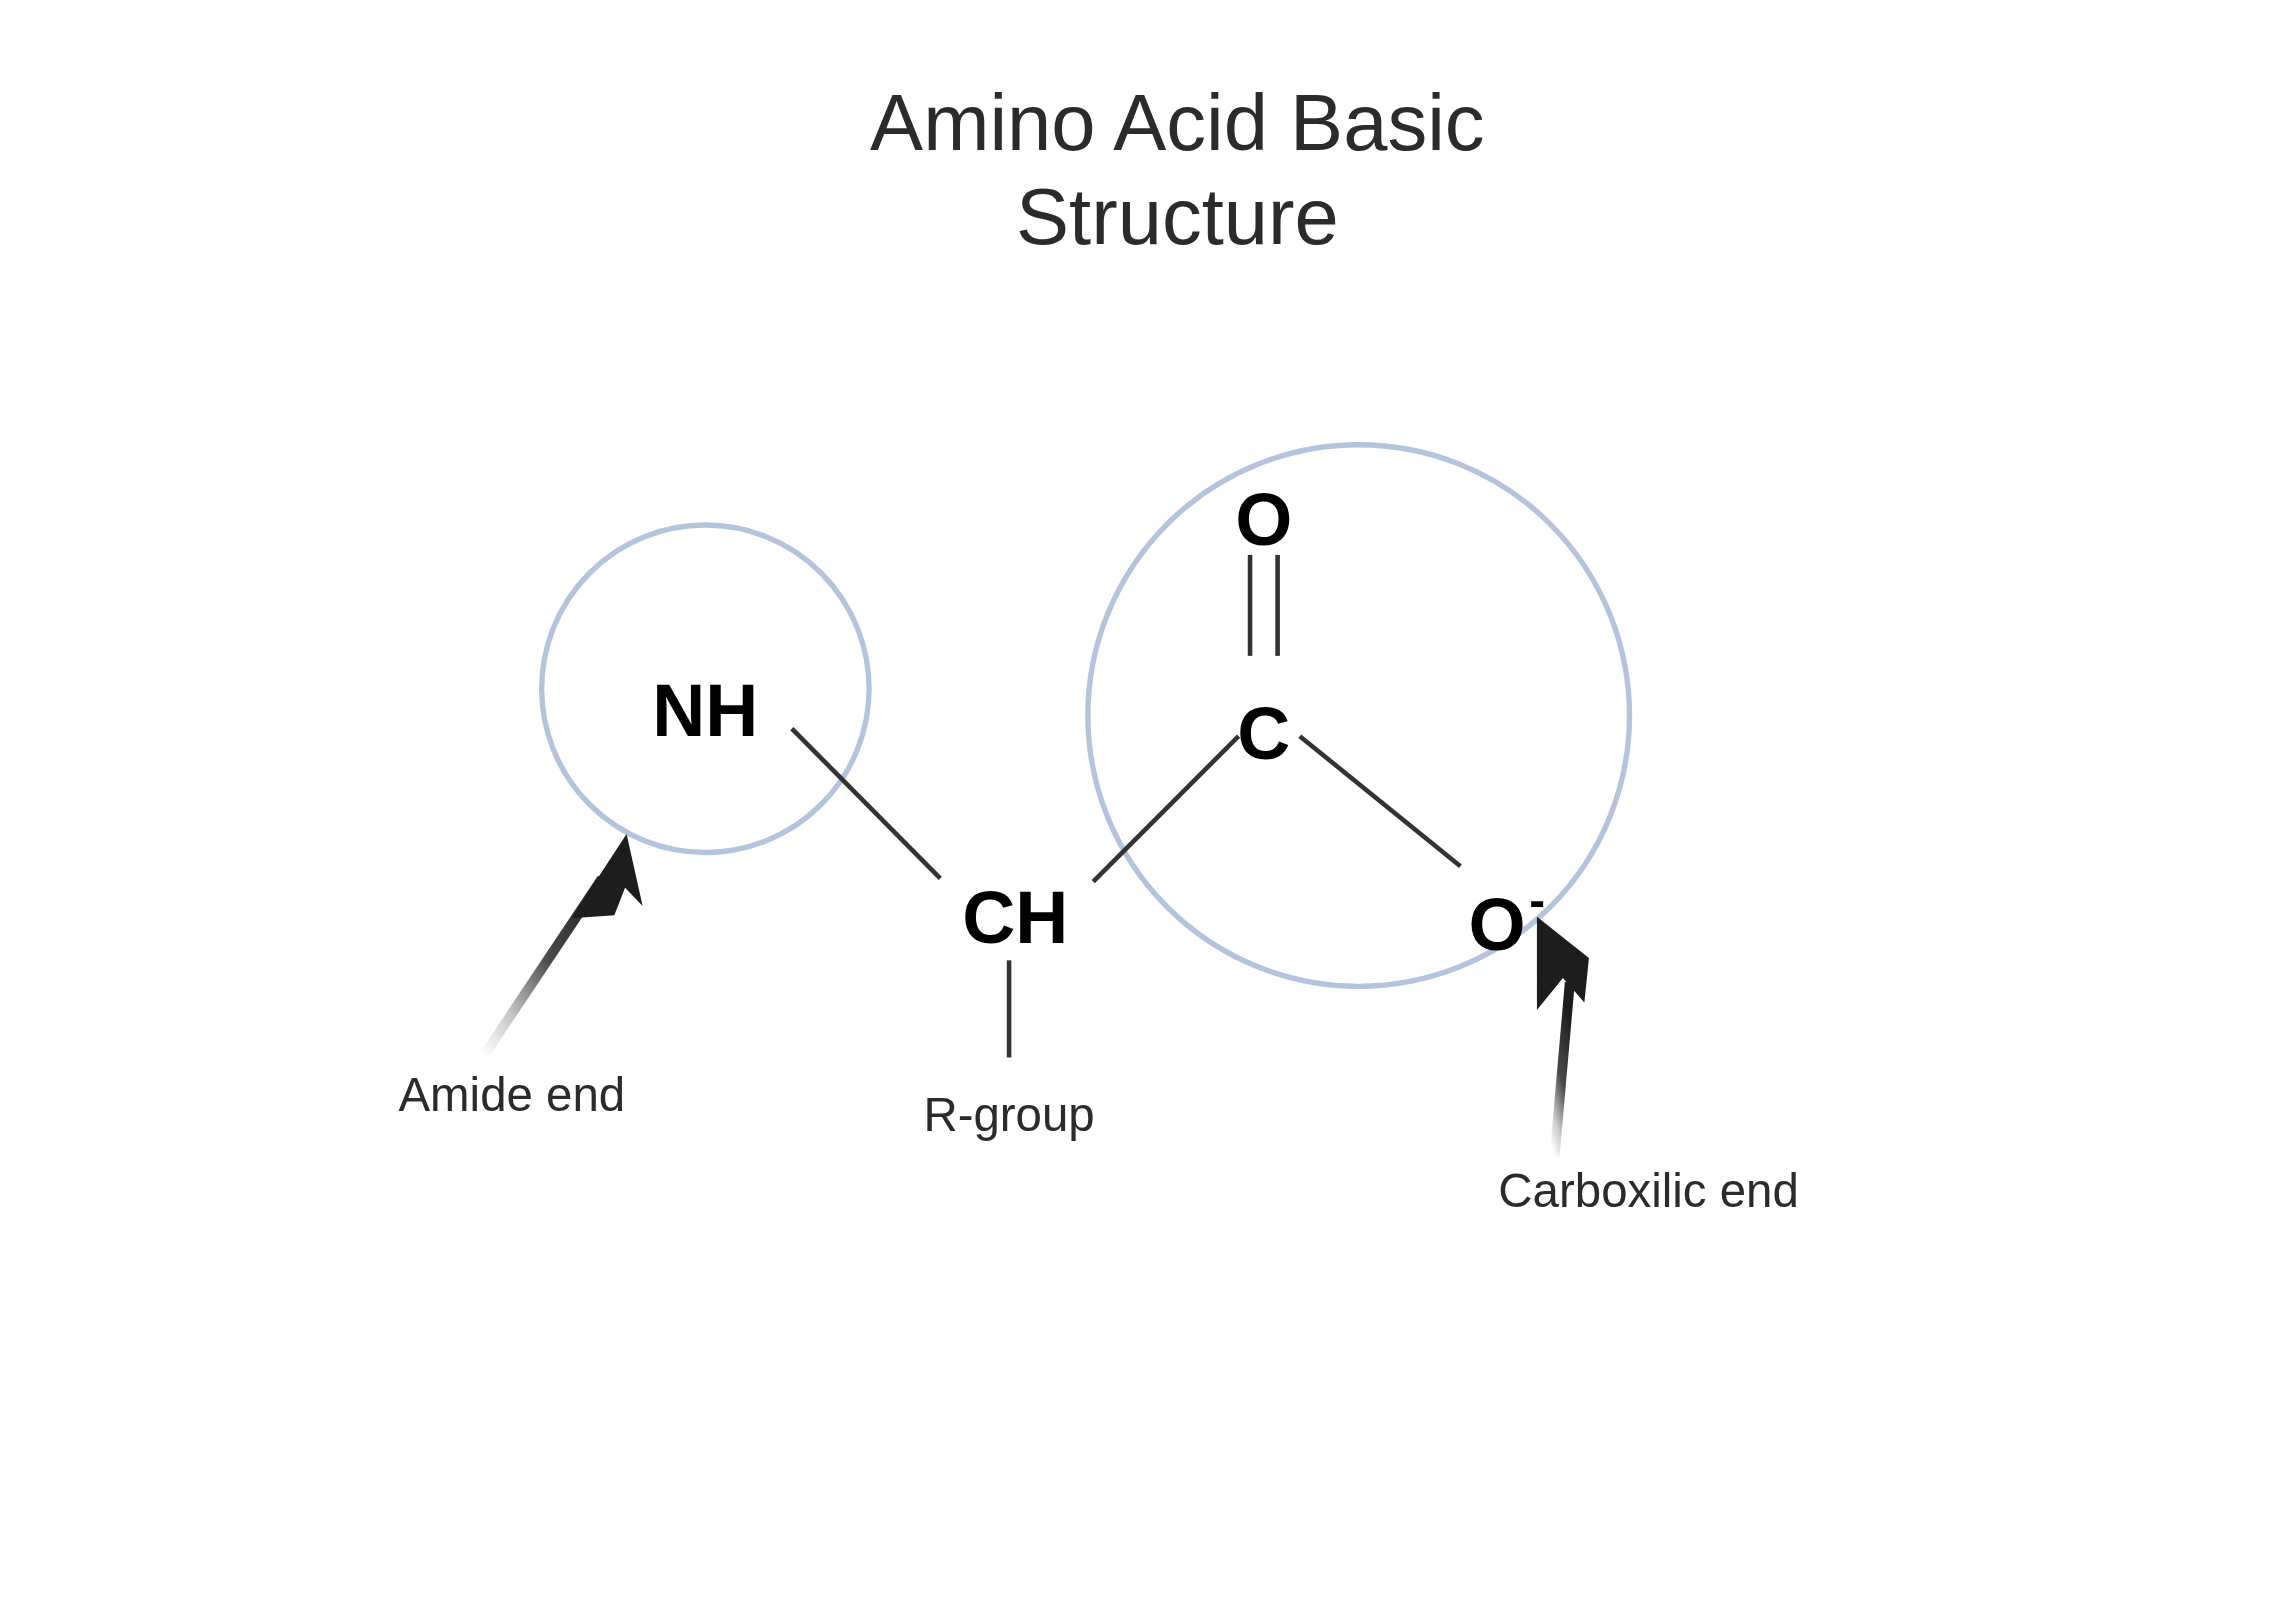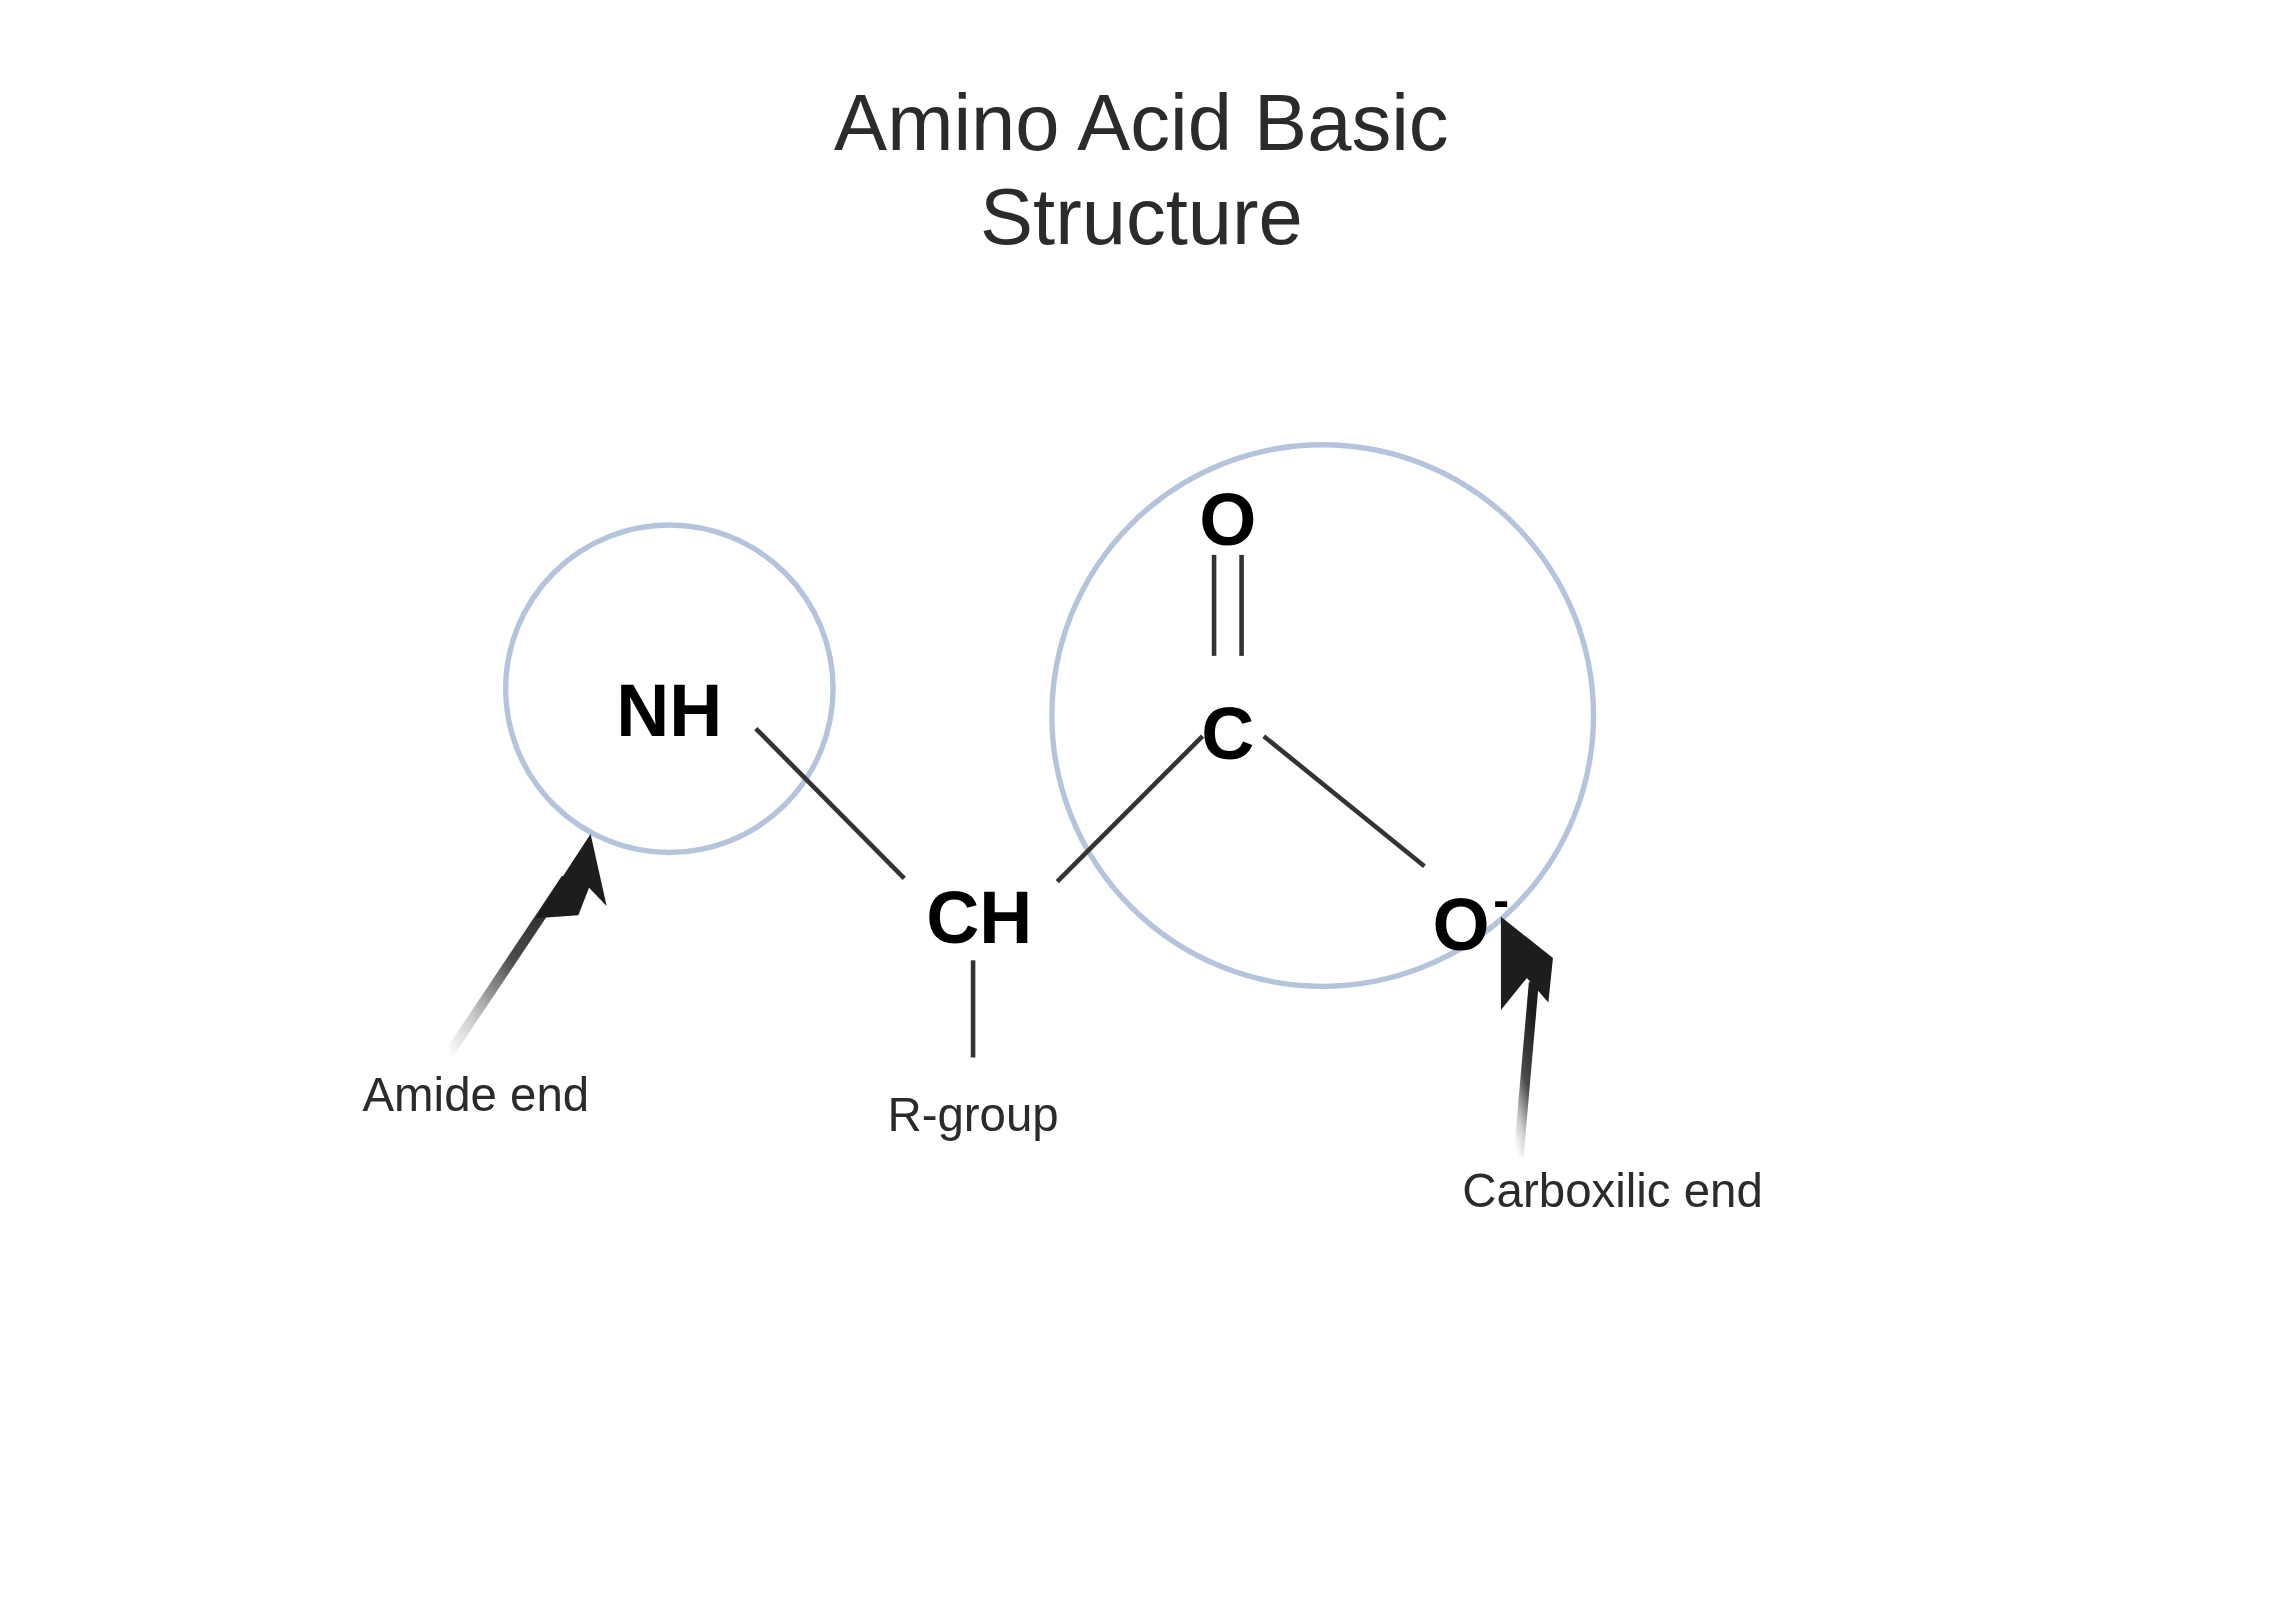--- a/index.html
+++ b/index.html
@@ -12,20 +12,21 @@
     width: 2295px;
     height: 1607px;
     overflow: hidden;
     font-family: "Liberation Sans", "DejaVu Sans", sans-serif;
   }
   #canvas {
     position: relative;
     width: 2102px;
     height: 1607px;
     background: #ffffff;
+    margin-left: 36px;
   }
   #diagram-svg {
     position: absolute;
     left: 0;
     top: 0;
     width: 2295px;
     height: 1607px;
   }
   .title-text {
     font-family: "Liberation Sans", "DejaVu Sans", sans-serif;

